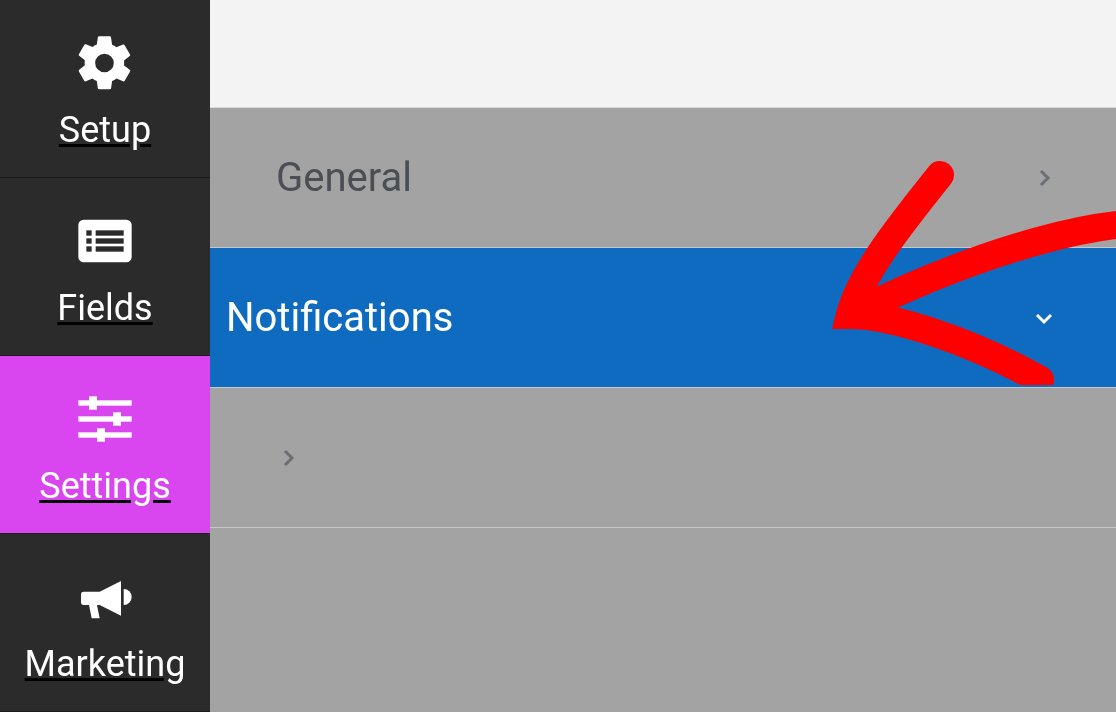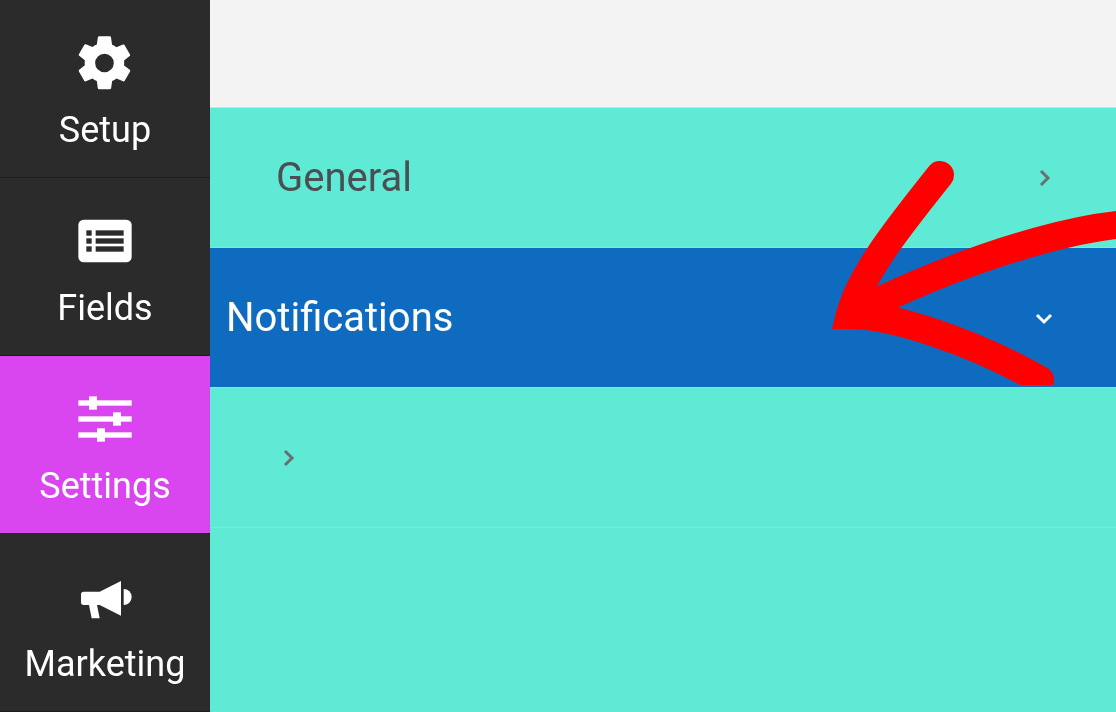--- a/index.html
+++ b/index.html
@@ -1,30 +1,30 @@
 <!DOCTYPE html>
 <html><head>
 <meta charset="utf-8">
 <style>
   * { box-sizing: border-box; margin: 0; padding: 0; }
   html, body { width: 1116px; height: 712px; font-family: -apple-system, BlinkMacSystemFont, "Segoe UI", Roboto, Helvetica, Arial, sans-serif; overflow: hidden; }
   body { display: flex; background: #f7f7f7; }
 
   
-  .sidebar { width: 210px; height: 712px; background: #2b2b2b; display: flex; flex-direction: column; flex-shrink: 0; }
+  .sidebar { width: 210px; height: 712px; background: #2b2b2b; display: flex; flex-direction: column; flex-shrink: 0; text-decoration: underline; }
   .sidebar-item { width: 100%; height: 178px; display: flex; flex-direction: column; align-items: center; justify-content: center; color: #ffffff; cursor: pointer; border-bottom: 1px solid #1c1c1c; }
   .sidebar-item.active { background: #d946ef; }
   .sidebar-item .icon-wrap { height: 72px; display: flex; align-items: center; justify-content: center; }
   .sidebar-item .icon-wrap svg { width: 64px; height: 64px; fill: #ffffff; }
   .sidebar-item .label { font-size: 36px; font-weight: 400; color: #ffffff; margin-top: 10px; }
 
   
   .main { flex: 1; height: 712px; display: flex; flex-direction: column; position: relative; }
   .header-space { height: 108px; background: #f3f3f3; border-bottom: 1px solid #d9d9d9; }
-  .settings-list { flex: 1; background: #5eead4; }
+  .settings-list { flex: 1; background: #a3a3a3; }
   .settings-row { display: flex; align-items: center; justify-content: space-between; padding: 0 60px 0 66px; height: 140px; border-bottom: 1px solid #c4c8cc; cursor: pointer; }
   .settings-row .title { font-size: 40px; color: #4a4f54; font-weight: 400; }
   .settings-row .chev { width: 24px; height: 24px; }
   .settings-row .chev svg { width: 24px; height: 24px; stroke: #6b6f74; stroke-width: 3; fill: none; }
   .settings-row.active { background: #0f6bbf; height: 140px; padding-left: 16px; }
   .settings-row.active .title { color: #ffffff; }
   .settings-row.active .chev svg { stroke: #ffffff; }
 
   
   .arrow-overlay { position: absolute; left: 620px; top: 155px; width: 400px; height: 230px; pointer-events: none; }

